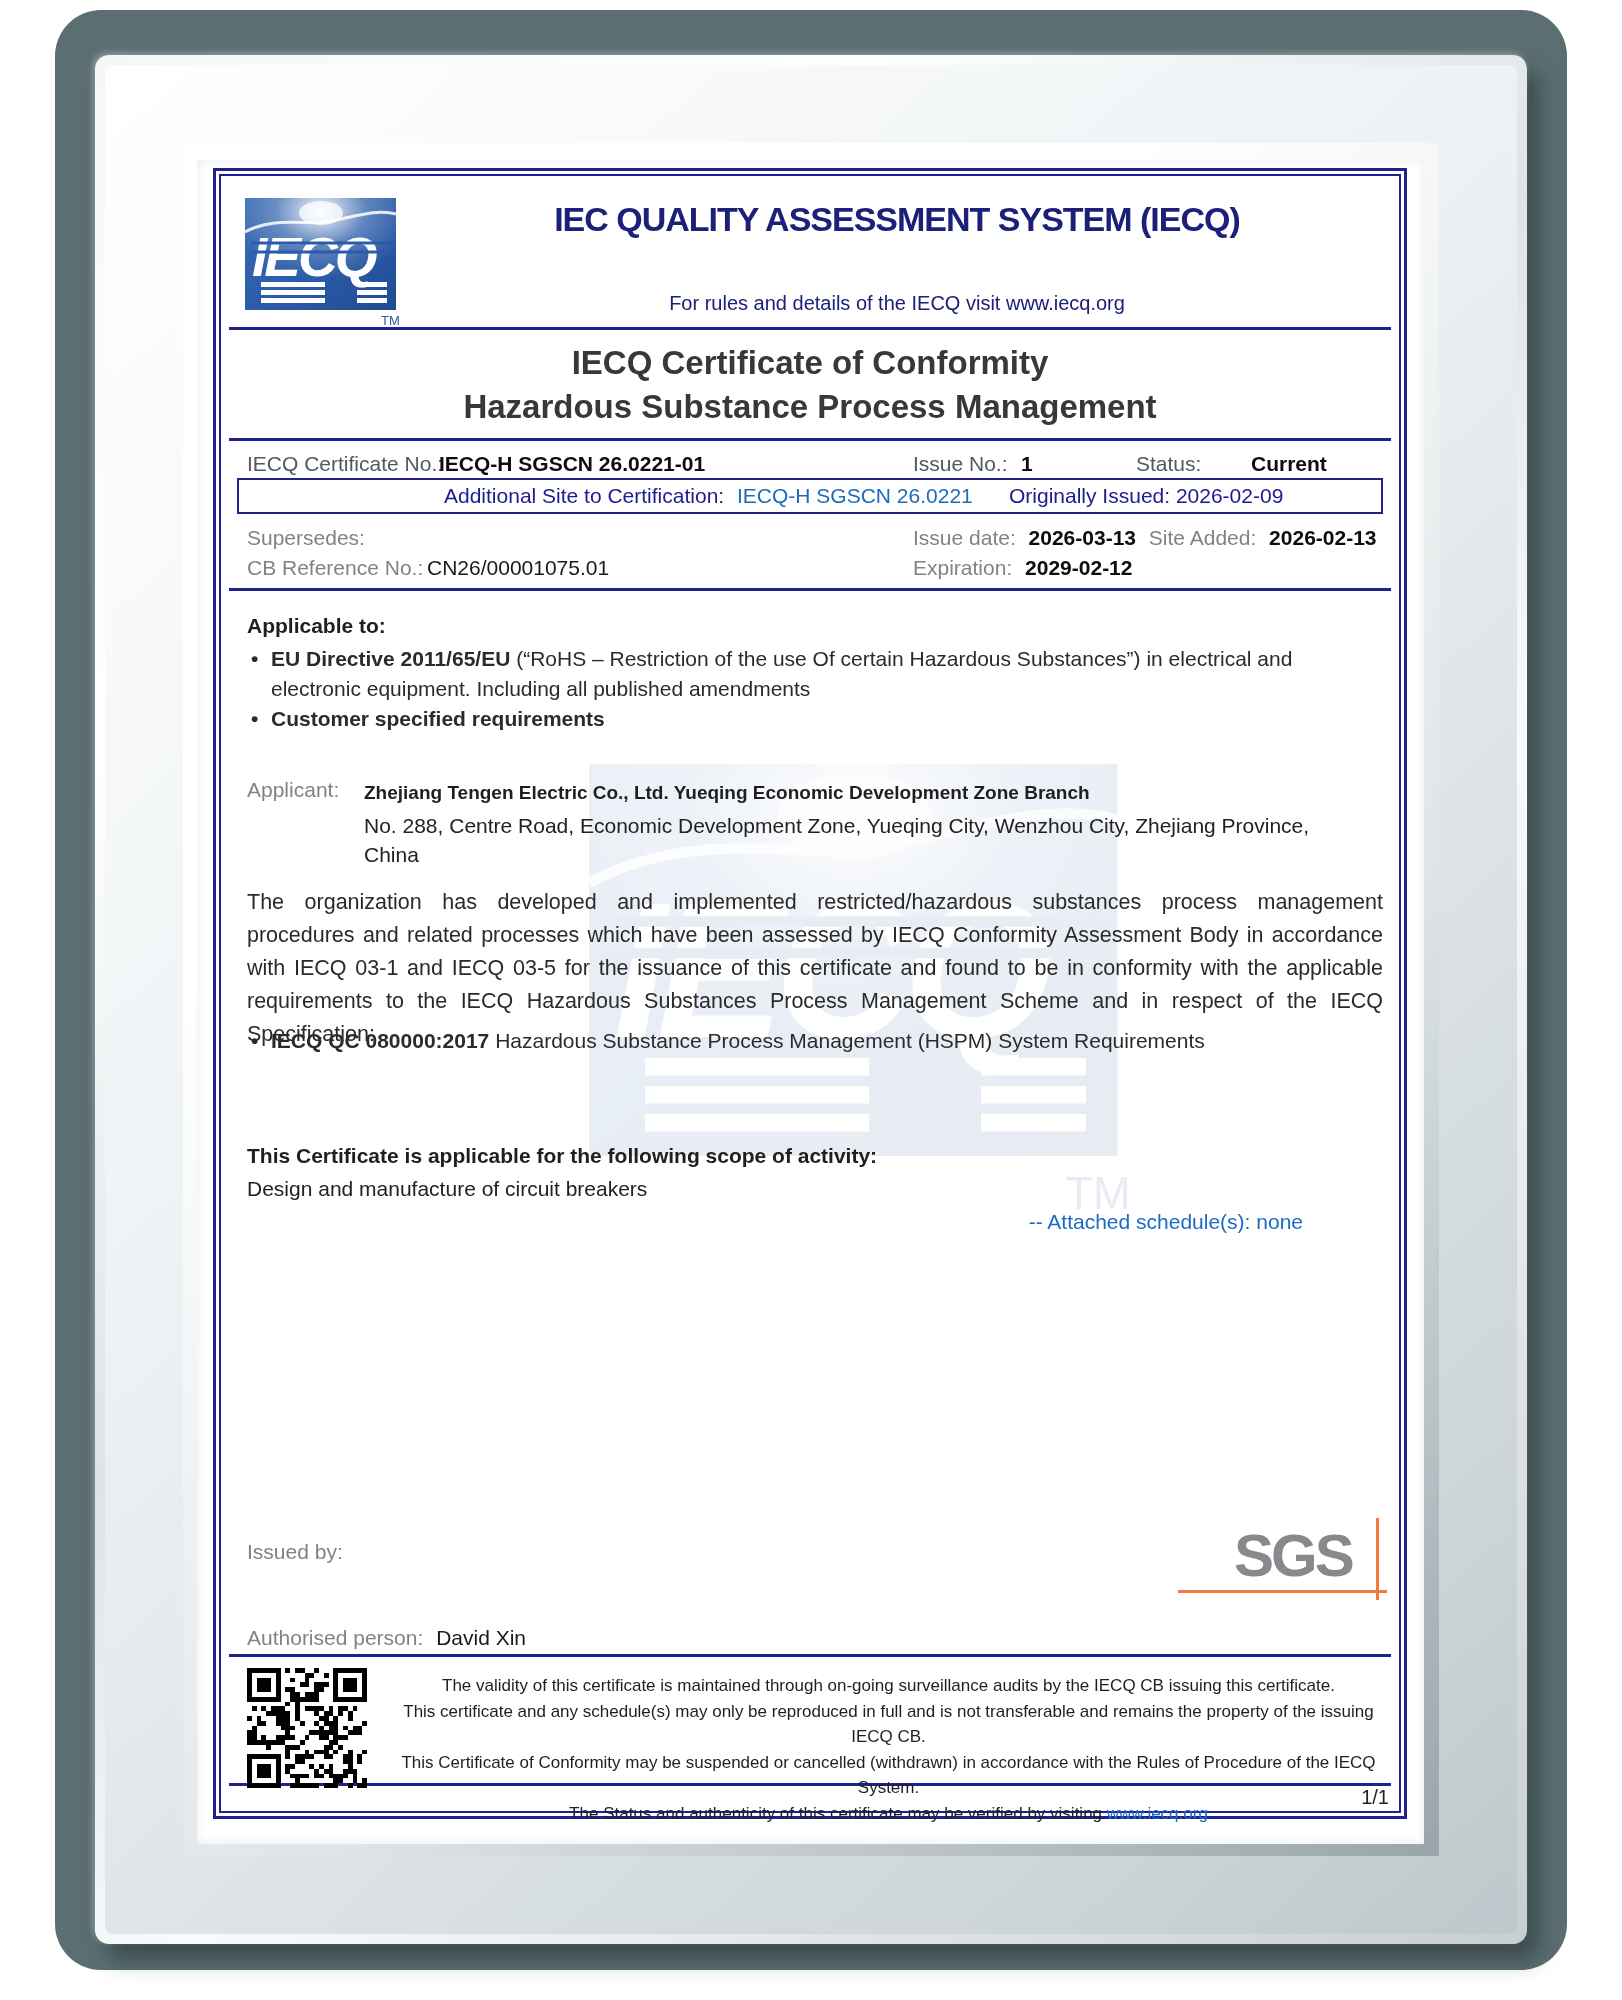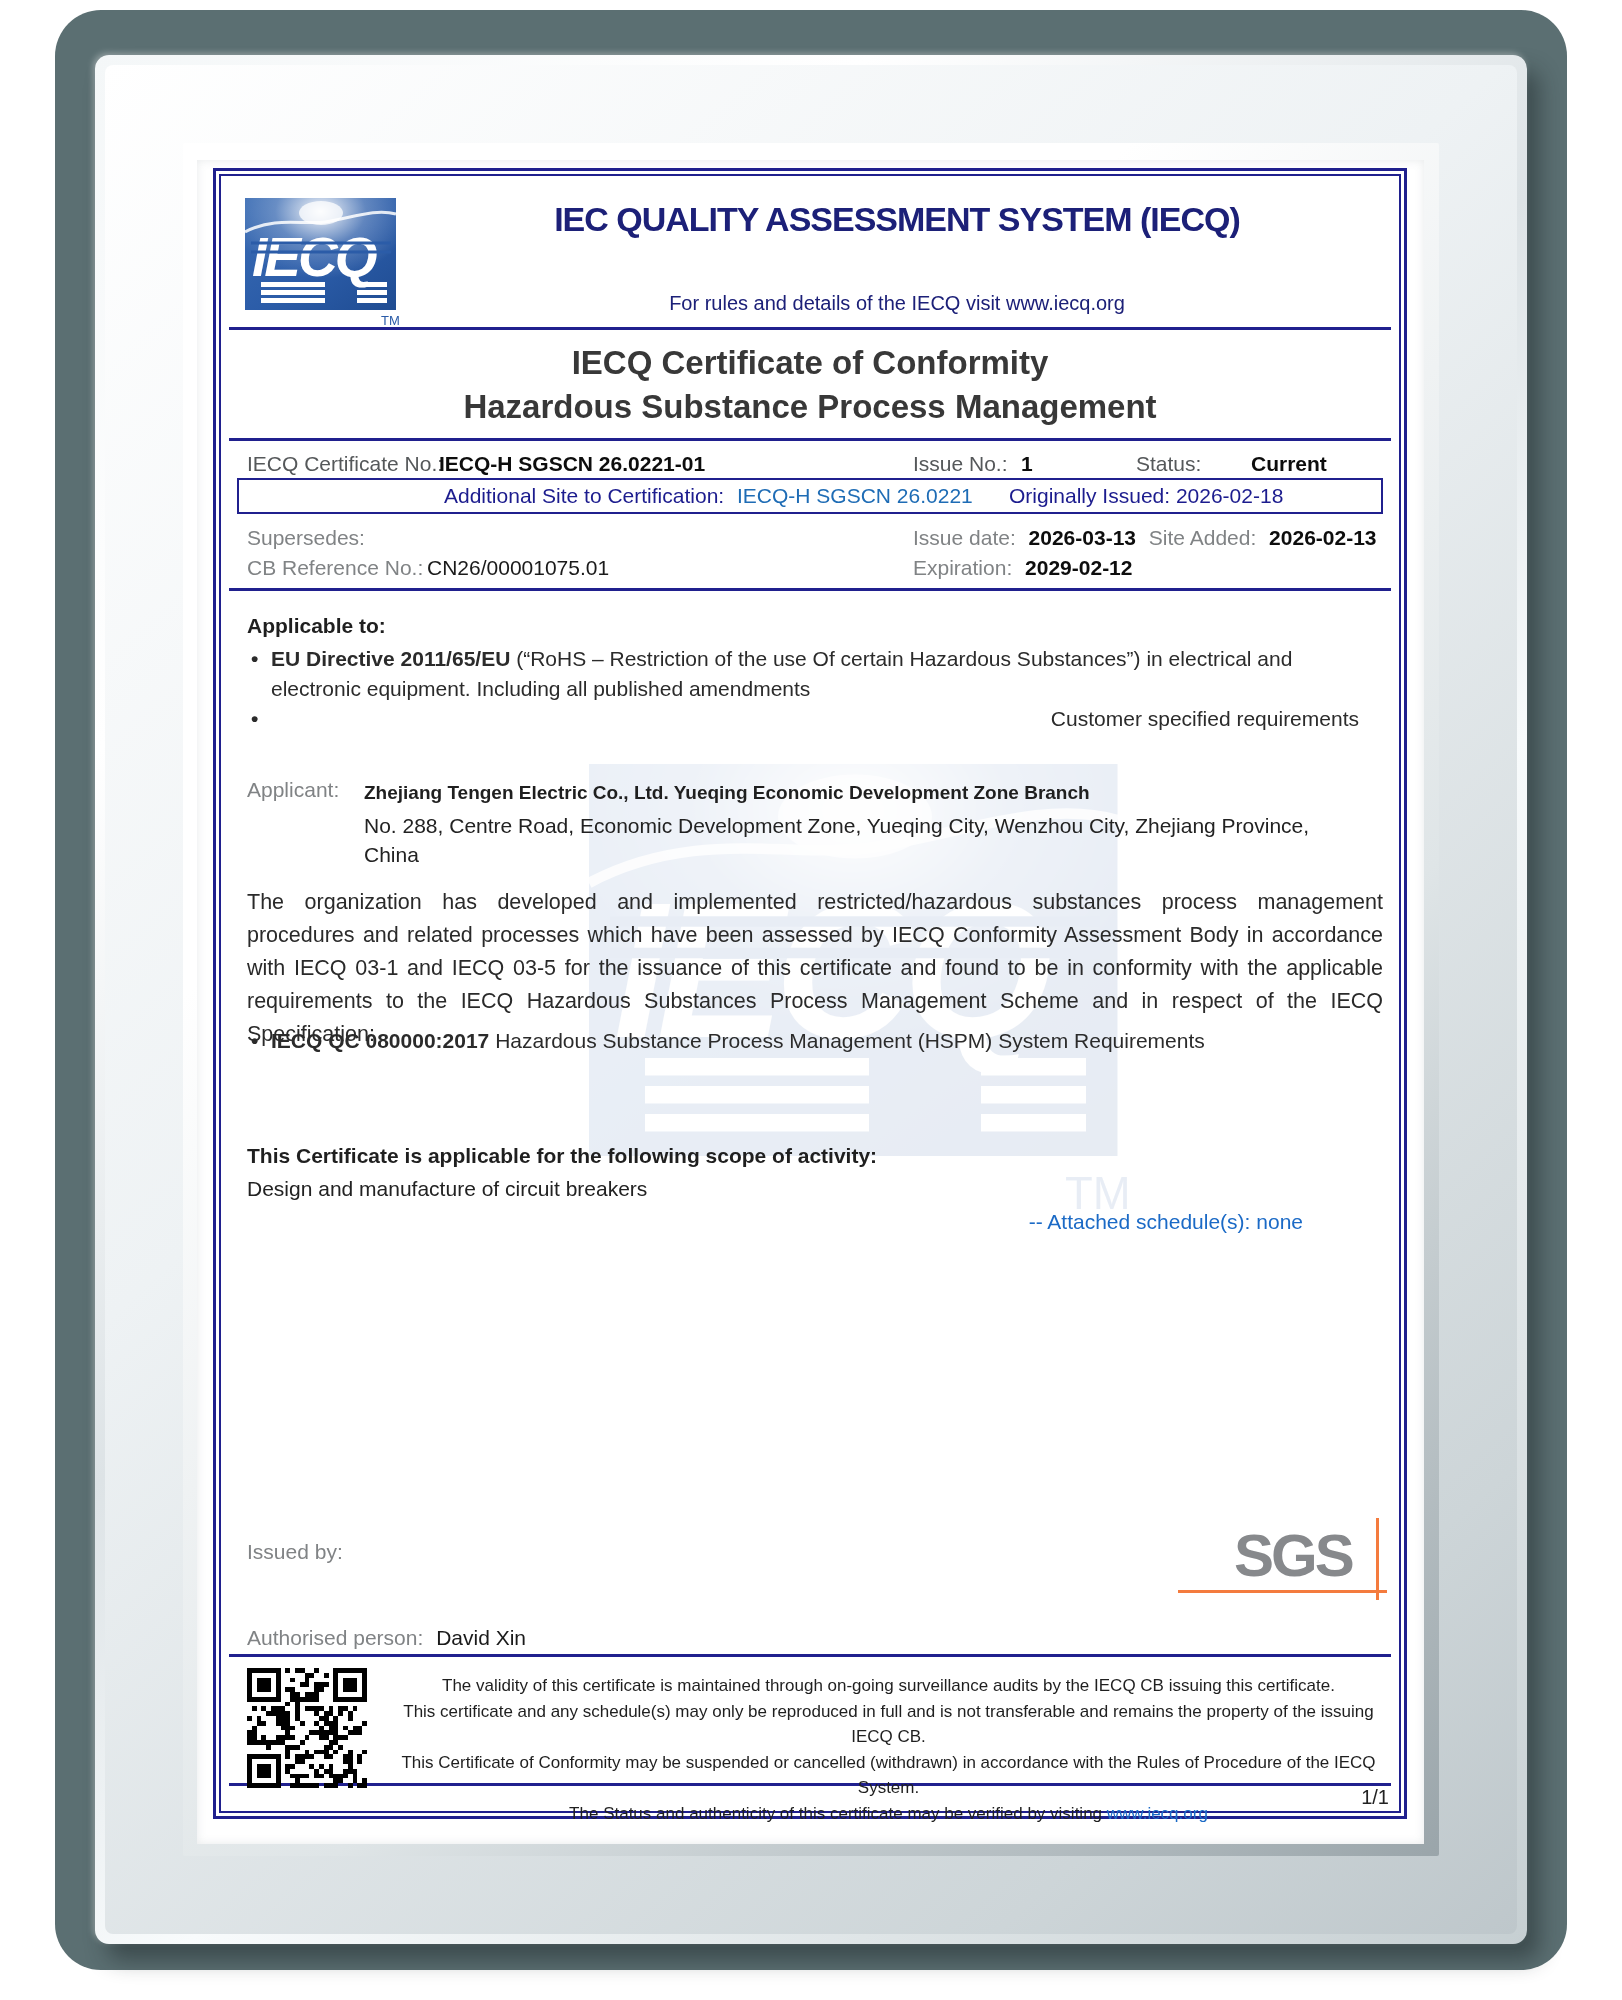--- a/index.html
+++ b/index.html
@@ -63,21 +63,21 @@
   .bb1{left:205px;}
   .bb2{left:770px;}
   .bb-val{color:var(--value-blue);}
 
   .r3{top:412px;}
   .sec-h{position:absolute;left:26px;font-weight:bold;color:#1f1f1f;z-index:1;}
   .applicable-h{top:438px;}
   .bullet{position:absolute;left:26px;right:40px;padding-left:24px;line-height:30px;z-index:1;}
   .bullet::before{content:"\2022";position:absolute;left:4px;font-weight:bold;}
   .b1{top:468px;}
-  .b2{top:528px;font-weight:normal;text-align:right;}
+  .b2{top:528px;font-weight:bold;}
 
   .applicant{position:absolute;left:26px;right:20px;top:600px;z-index:1;}
   .blk-label{position:absolute;left:0;top:2px;color:var(--label-gray);}
   .blk{margin-left:117px;max-width:960px;}
   .app-name{font-weight:bold;font-size:19px;line-height:33px;color:#1f1f1f;}
   .app-addr{font-size:21px;line-height:29px;margin-top:2px;color:#222;}
 
   .statement{position:absolute;left:26px;right:16px;top:710px;font-size:21.5px;line-height:33px;
     text-align:justify;word-spacing:2px;color:#2a2a2a;z-index:1;}
   .spec{top:850px;}
@@ -181,21 +181,21 @@
               <span class="abs val" style="left:774px">1</span>
               <span class="abs lab-dark" style="left:889px">Status:</span>
               <span class="abs val" style="left:1004px">Current</span>
             </div>
 
             <div class="bluebox">
               <span class="abs bb1">
                 <span style="margin-right: 7px;">Additional Site to Certification:</span>
                 <span class="bb-val" style="margin-right: 7px;">IECQ-H SGSCN 26.0221</span>
               </span>
-              <span class="abs bb2">Originally Issued: 2026-02-18</span>
+              <span class="abs bb2">Originally Issued: 2026-02-09</span>
             </div>
 
             <div class="row row-2">
               <span class="abs lab" style="left:0">Supersedes:</span>
               <span class="abs" style="left:666px">
                 <span class="lab" style="margin-right: 7px; margin-top: 16px;">Issue date:</span>
                 <span class="val" style="margin-right: 7px;">2026-03-13</span>
                 <span class="lab" style="margin-right: 7px;">Site Added:</span>
                 <span class="val" style="margin-right: 7px;">2026-02-13</span>
               </span>

